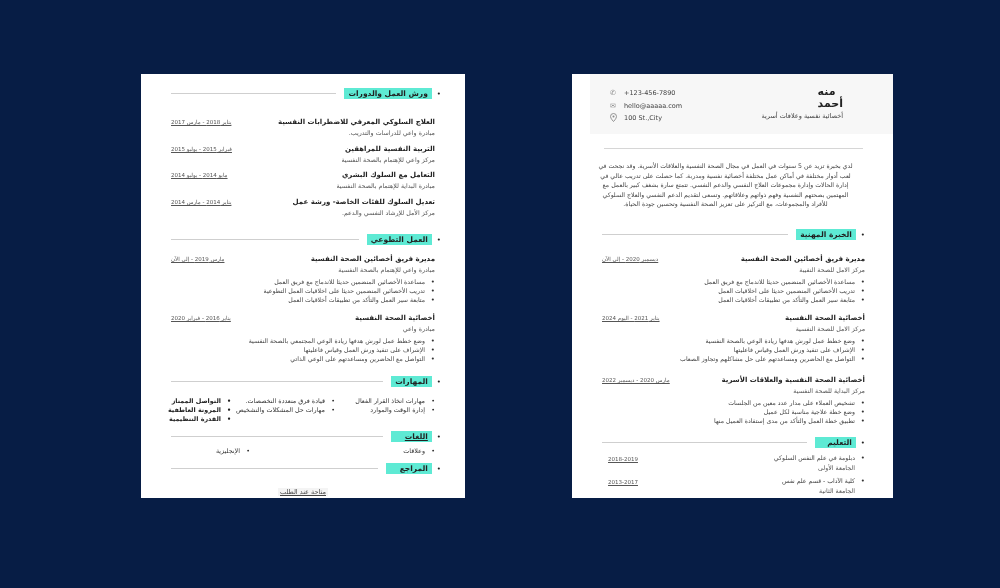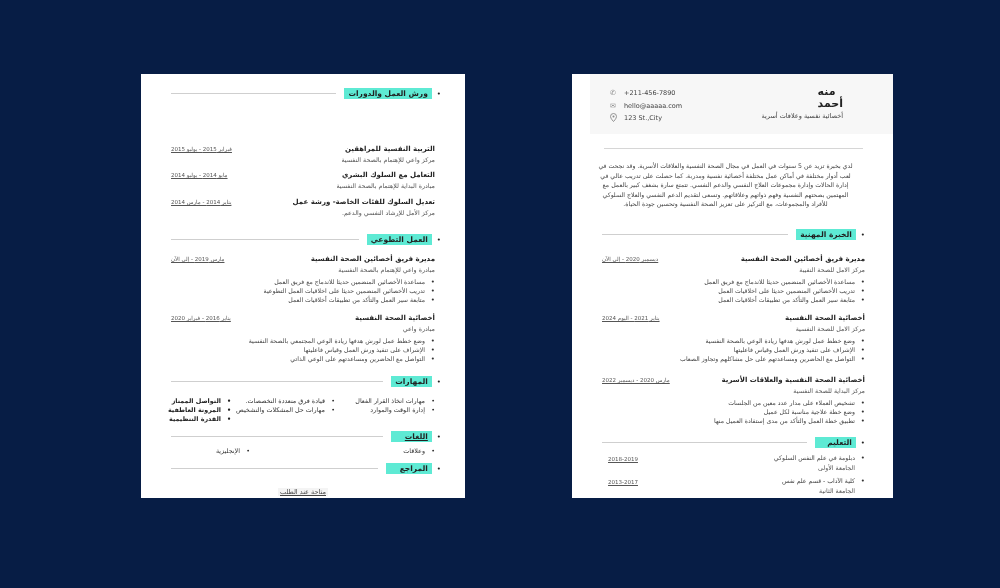--- a/index.html
+++ b/index.html
@@ -41,20 +41,25 @@
 <body>
 
 <div class="page" id="left-page">
 
   <div class="section-head" style="top:14px;">
     <span class="bullet" style="margin-right:24px;">•</span>
     <span class="chip">ورش العمل والدورات</span>
     <span class="rule" style="margin-left:30px;"></span>
   </div>
 
+  <div class="entry" style="top:44px; padding-right:30px; padding-left:30px;">
+    <div class="title">العلاج السلوكي المعرفي للاضطرابات النفسية</div>
+    <div class="org">مبادرة واعي للدراسات والتدريب.</div>
+    <span class="date" style="left:30px;">يناير 2018 - مارس 2017</span>
+  </div>
   <div class="entry" style="top:71px; padding-right:30px; padding-left:30px;">
     <div class="title">التربية النفسية للمراهقين</div>
     <div class="org">مركز واعي للإهتمام بالصحة النفسية</div>
     <span class="date" style="left:30px;">فبراير 2015 - يوليو 2015</span>
   </div>
   <div class="entry" style="top:97px; padding-right:30px; padding-left:30px;">
     <div class="title">التعامل مع السلوك البشري</div>
     <div class="org">مبادرة البداية للإهتمام بالصحة النفسية</div>
     <span class="date" style="left:30px;">مايو 2014 - يوليو 2014</span>
   </div>
@@ -139,34 +144,34 @@
 
   <div class="name">
     <div>منه</div>
     <div>أحمد</div>
   </div>
   <div class="role">أخصائية نفسية وعلاقات أسرية</div>
 
   <div class="contact">
     <div class="row">
       <span class="ico">✆</span>
-      <span>+211-456-7890</span>
+      <span>+123-456-7890</span>
     </div>
     <div class="row">
       <span class="ico">✉</span>
       <span>hello@aaaaa.com</span>
     </div>
     <div class="row">
       <span class="ico">
         <svg width="7" height="9" viewBox="0 0 7 9">
             <path d="M3.5 0.5a3 3 0 0 1 3 3c0 2-3 5-3 5s-3-3-3-5a3 3 0 0 1 3-3z" fill="none" stroke="#888" stroke-width="0.9"></path>
             <circle cx="3.5" cy="3.5" r="1" fill="#888"></circle>
           </svg>
       </span>
-      <span>123 St.,City</span>
+      <span>100 St.,City</span>
     </div>
   </div>
 
   <div class="top-rule"></div>
   <div class="summary">لدي بخبرة تزيد عن 5 سنوات في العمل في مجال الصحة النفسية والعلاقات الأسرية. وقد نجحت في لعب أدوار مختلفة في أماكن عمل مختلفة أخصائية نفسية ومدربة. كما حصلت على تدريب عالي في إدارة الحالات وإدارة مجموعات العلاج النفسي والدعم النفسي. تتمتع سارة بشغف كبير بالعمل مع المهتمين بصحتهم النفسية وفهم ذواتهم وعلاقاتهم. وتسعى لتقديم الدعم النفسي والعلاج السلوكي للأفراد والمجموعات، مع التركيز على تعزيز الصحة النفسية وتحسين جودة الحياة.</div>
 
   <div class="section-head" style="top:155px;">
     <span class="bullet" style="margin-right:28px;">•</span>
     <span class="chip">الخبرة المهنية</span>
     <span class="rule" style="margin-left:30px;"></span>

